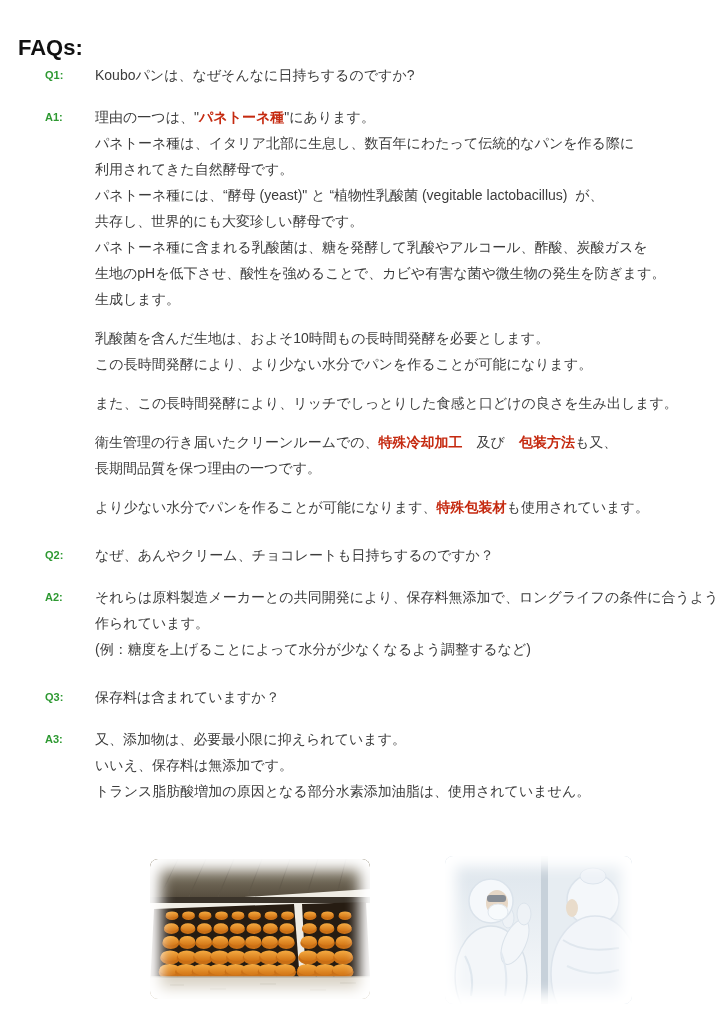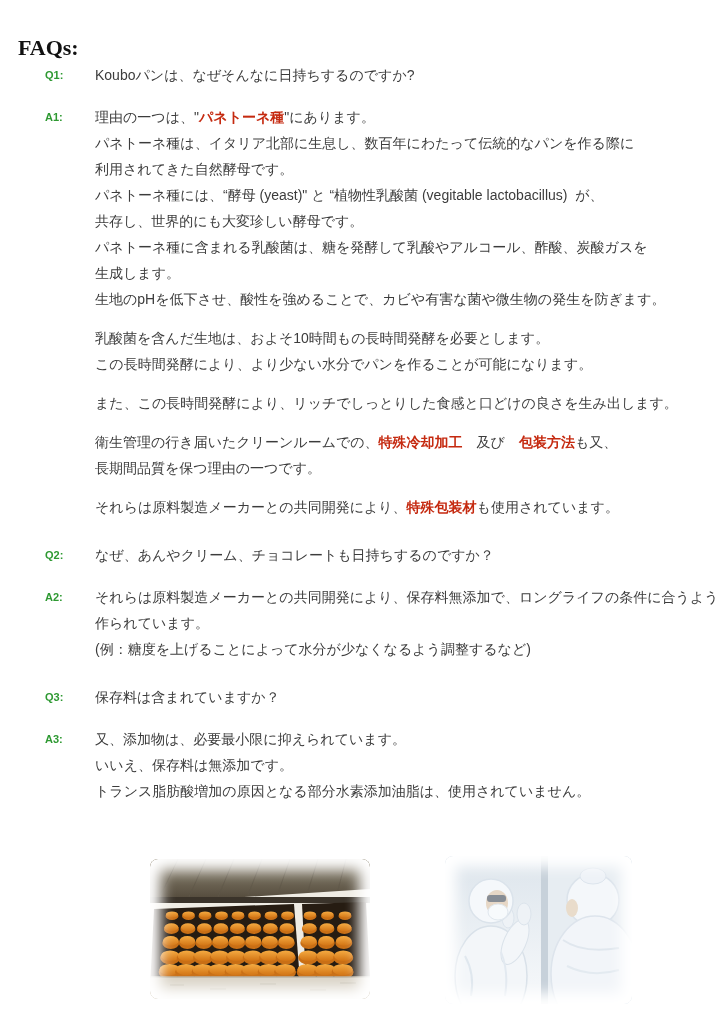--- a/index.html
+++ b/index.html
@@ -8,21 +8,20 @@
     width:719px;height:1018px;
     background:#ffffff;
     font-family:"Liberation Sans","DejaVu Sans",sans-serif;
     color:#3c3c3c;
     overflow:hidden;
   }
   .page-title{
     position:absolute;left:18px;top:20px;
     font-size:22px;font-weight:bold;color:#111111;
     letter-spacing:0;
-    font-family:Liberation Serif, serif;
   }
   .faq-list{
     position:absolute;left:45px;top:62px;width:660px;
   }
   .faq-item + .faq-item{margin-top:22px;}
   .row{display:flex;align-items:flex-start;}
   .q-row{margin-bottom:16px;}
   .qa-label{
     flex:0 0 50px;
     font-weight:bold;
@@ -61,36 +60,36 @@
         <div class="row a-row">
           <span class="qa-label">A1:</span>
           <div class="a-content">
             <div class="para">
               <div class="line"><span>理由の一つは、"</span><span class="hl-red">パネトーネ種</span><span>"にあります。</span></div>
               <div class="line"><span>パネトーネ種は、イタリア北部に生息し、数百年にわたって伝統的なパンを作る際に</span></div>
               <div class="line"><span>利用されてきた自然酵母です。</span></div>
               <div class="line"><span>パネトーネ種には、“酵母 (yeast)" と “植物性乳酸菌 (vegitable lactobacillus)  が、</span></div>
               <div class="line"><span>共存し、世界的にも大変珍しい酵母です。</span></div>
               <div class="line"><span>パネトーネ種に含まれる乳酸菌は、糖を発酵して乳酸やアルコール、酢酸、炭酸ガスを</span></div>
+              <div class="line"><span>生地のpHを低下させ、酸性を強めることで、カビや有害な菌や微生物の発生を防ぎます。</span></div>
               <div class="line"><span>生成します。</span></div>
-              <div class="line"><span>生地のpHを低下させ、酸性を強めることで、カビや有害な菌や微生物の発生を防ぎます。</span></div>
             </div>
             <div class="para">
               <div class="line"><span>乳酸菌を含んだ生地は、およそ10時間もの長時間発酵を必要とします。</span></div>
               <div class="line"><span>この長時間発酵により、より少ない水分でパンを作ることが可能になります。</span></div>
             </div>
             <div class="para">
               <div class="line"><span>また、この長時間発酵により、リッチでしっとりした食感と口どけの良さを生み出します。</span></div>
             </div>
             <div class="para">
               <div class="line"><span>衛生管理の行き届いたクリーンルームでの、</span><span class="hl-red">特殊冷却加工</span><span>　及び　</span><span class="hl-red">包装方法</span><span>も又、</span></div>
               <div class="line"><span>長期間品質を保つ理由の一つです。</span></div>
             </div>
             <div class="para">
-              <div class="line"><span>それらは原料製造メーカーとの共同開発により、</span><span class="hl-red">特殊包装材</span><span>も使用されています。</span></div>
+              <div class="line"><span>より少ない水分でパンを作ることが可能になります、</span><span class="hl-red">特殊包装材</span><span>も使用されています。</span></div>
             </div>
           </div>
         </div>
       </section>
       <section class="faq-item">
         <div class="row q-row">
           <span class="qa-label">Q2:</span>
           <div class="q-text">なぜ、あんやクリーム、チョコレートも日持ちするのですか？</div>
         </div>
         <div class="row a-row">

